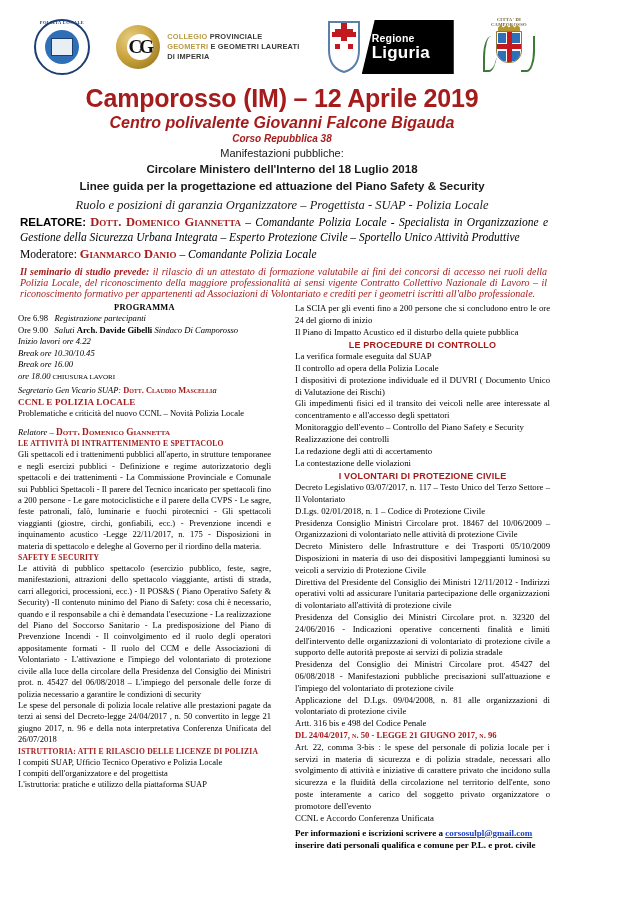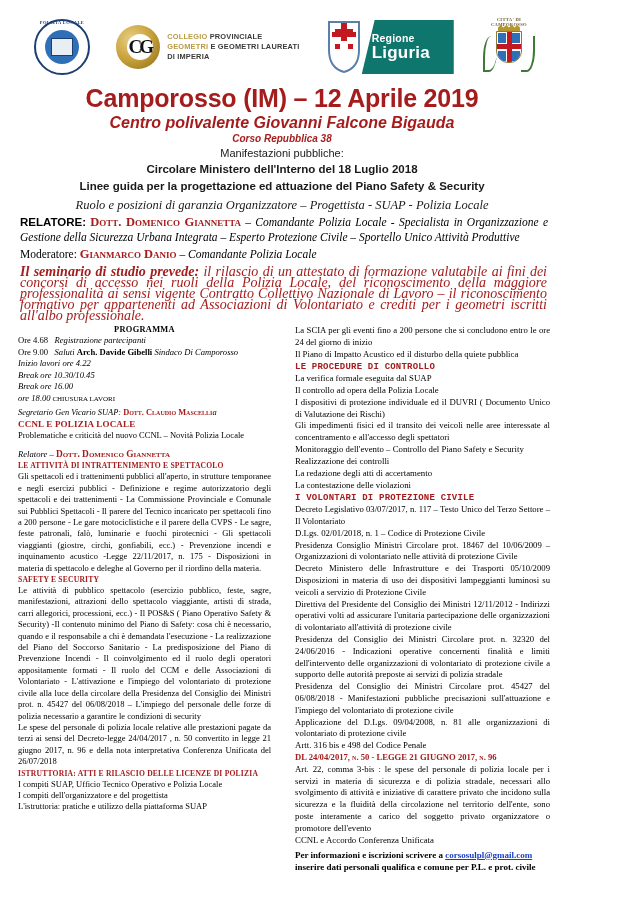--- a/index.html
+++ b/index.html
@@ -114,21 +114,21 @@
     display: flex; align-items: stretch; height: 54px;
   }
   .lig-shield {
     width: 36px;
     background: #ffffff;
     position: relative;
   }
   .lig-shield svg { display: block; }
   .lig-band {
     width: 92px;
-    background: #0f766e;
+    background: #000000;
     position: relative;
     color: #ffffff;
     display: flex; flex-direction: column; justify-content: center;
     padding-left: 10px;
     box-sizing: border-box;
     clip-path: polygon(14% 0, 100% 0, 100% 100%, 0 100%);
   }
   .lig-band .lg1 {
     font-family: "Liberation Sans", sans-serif;
     font-size: 10.5px; font-weight: bold; line-height: 12px;
@@ -276,21 +276,21 @@
     font-weight: bold;
     font-variant: small-caps;
     font-size: 12.5px;
   }
   .moderatore .desc { font-style: italic; }
 
   .seminario {
     padding: 4px 17px 0 20px;
     font-family: "Liberation Serif", serif;
     font-style: italic;
-    font-size: 14px;
+    font-size: 10px;
     line-height: 11px;
     text-align: justify;
     color: #a51c1c;
   }
   .seminario b { font-weight: bold; }
 
   
   .columns {
     display: flex;
     padding: 4px 14px 0 18px;
@@ -388,26 +388,27 @@
     color: #a51c1c;
     font-size: 9.4px;
   }
 
   .plain-line {
     font-family: "Liberation Serif", serif;
     font-size: 8.8px;
     line-height: 11.9px;
   }
   .red-bold-caps {
-    font-family: Liberation Mono, monospace;
+    font-family: Liberation Sans, sans-serif;
     font-size: 9px;
     font-weight: bold;
     color: #a51c1c;
     line-height: 12.5px;
     letter-spacing: .2px;
+    text-align: center;
   }
   .red-sc-line {
     font-family: "Liberation Serif", serif;
     font-variant: small-caps;
     font-weight: bold;
     font-size: 8.6px;
     color: #a51c1c;
     line-height: 11.8px;
   }
   .contact {
@@ -510,21 +511,21 @@
     <b>Il seminario di studio prevede:</b><span> il rilascio di un attestato di formazione valutabile ai fini dei concorsi di accesso nei ruoli della Polizia Locale, del riconoscimento della maggiore professionalità ai sensi vigente Contratto Collettivo Nazionale di Lavoro – il riconoscimento formativo per appartenenti ad Associazioni di Volontariato e crediti per i geometri iscritti all'albo professionale.</span>
   </div>
 
   <div class="columns">
 
     <div class="col col-left">
 
       <div class="prog-head">PROGRAMMA</div>
 
       <div class="prog-line">
-        <span class="t">Ore 4.68</span>&nbsp;&nbsp;&nbsp;<span>Registrazione partecipanti</span>
+        <span class="t">Ore 6.98</span>&nbsp;&nbsp;&nbsp;<span>Registrazione partecipanti</span>
       </div>
       <div class="prog-line">
         <span class="t">Ore 9.00</span>&nbsp;&nbsp;&nbsp;<span>Saluti </span><b>Arch. Davide Gibelli</b><span> Sindaco Di Camporosso</span>
       </div>
       <div class="prog-line">Inizio lavori ore 4.22</div>
       <div class="prog-line">Break ore 10.30/10.45</div>
       <div class="prog-line">Break ore 16.00</div>
       <div class="prog-line">
         <span>ore 18.00</span><span class="sc" style="font-size:7px"> CHIUSURA LAVORI</span>
       </div>

